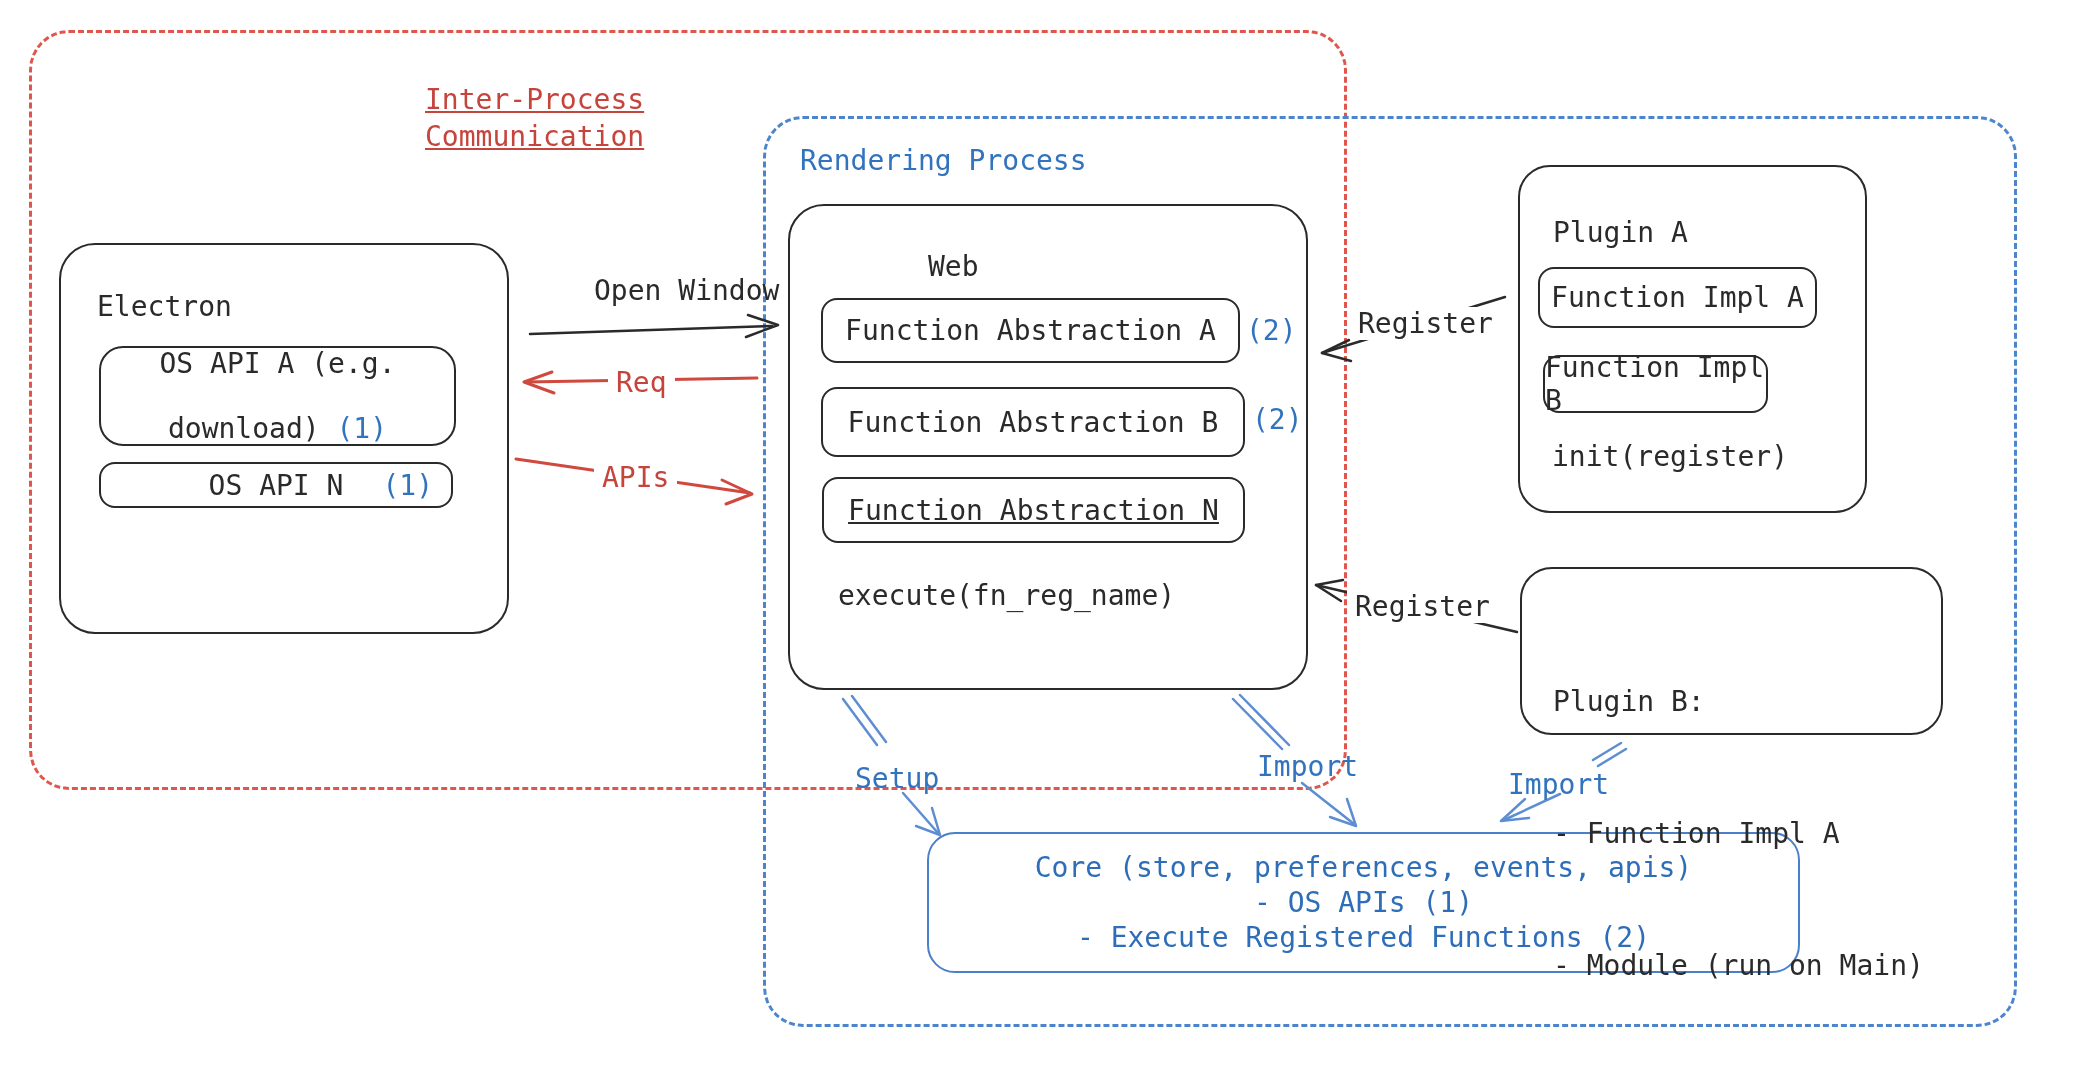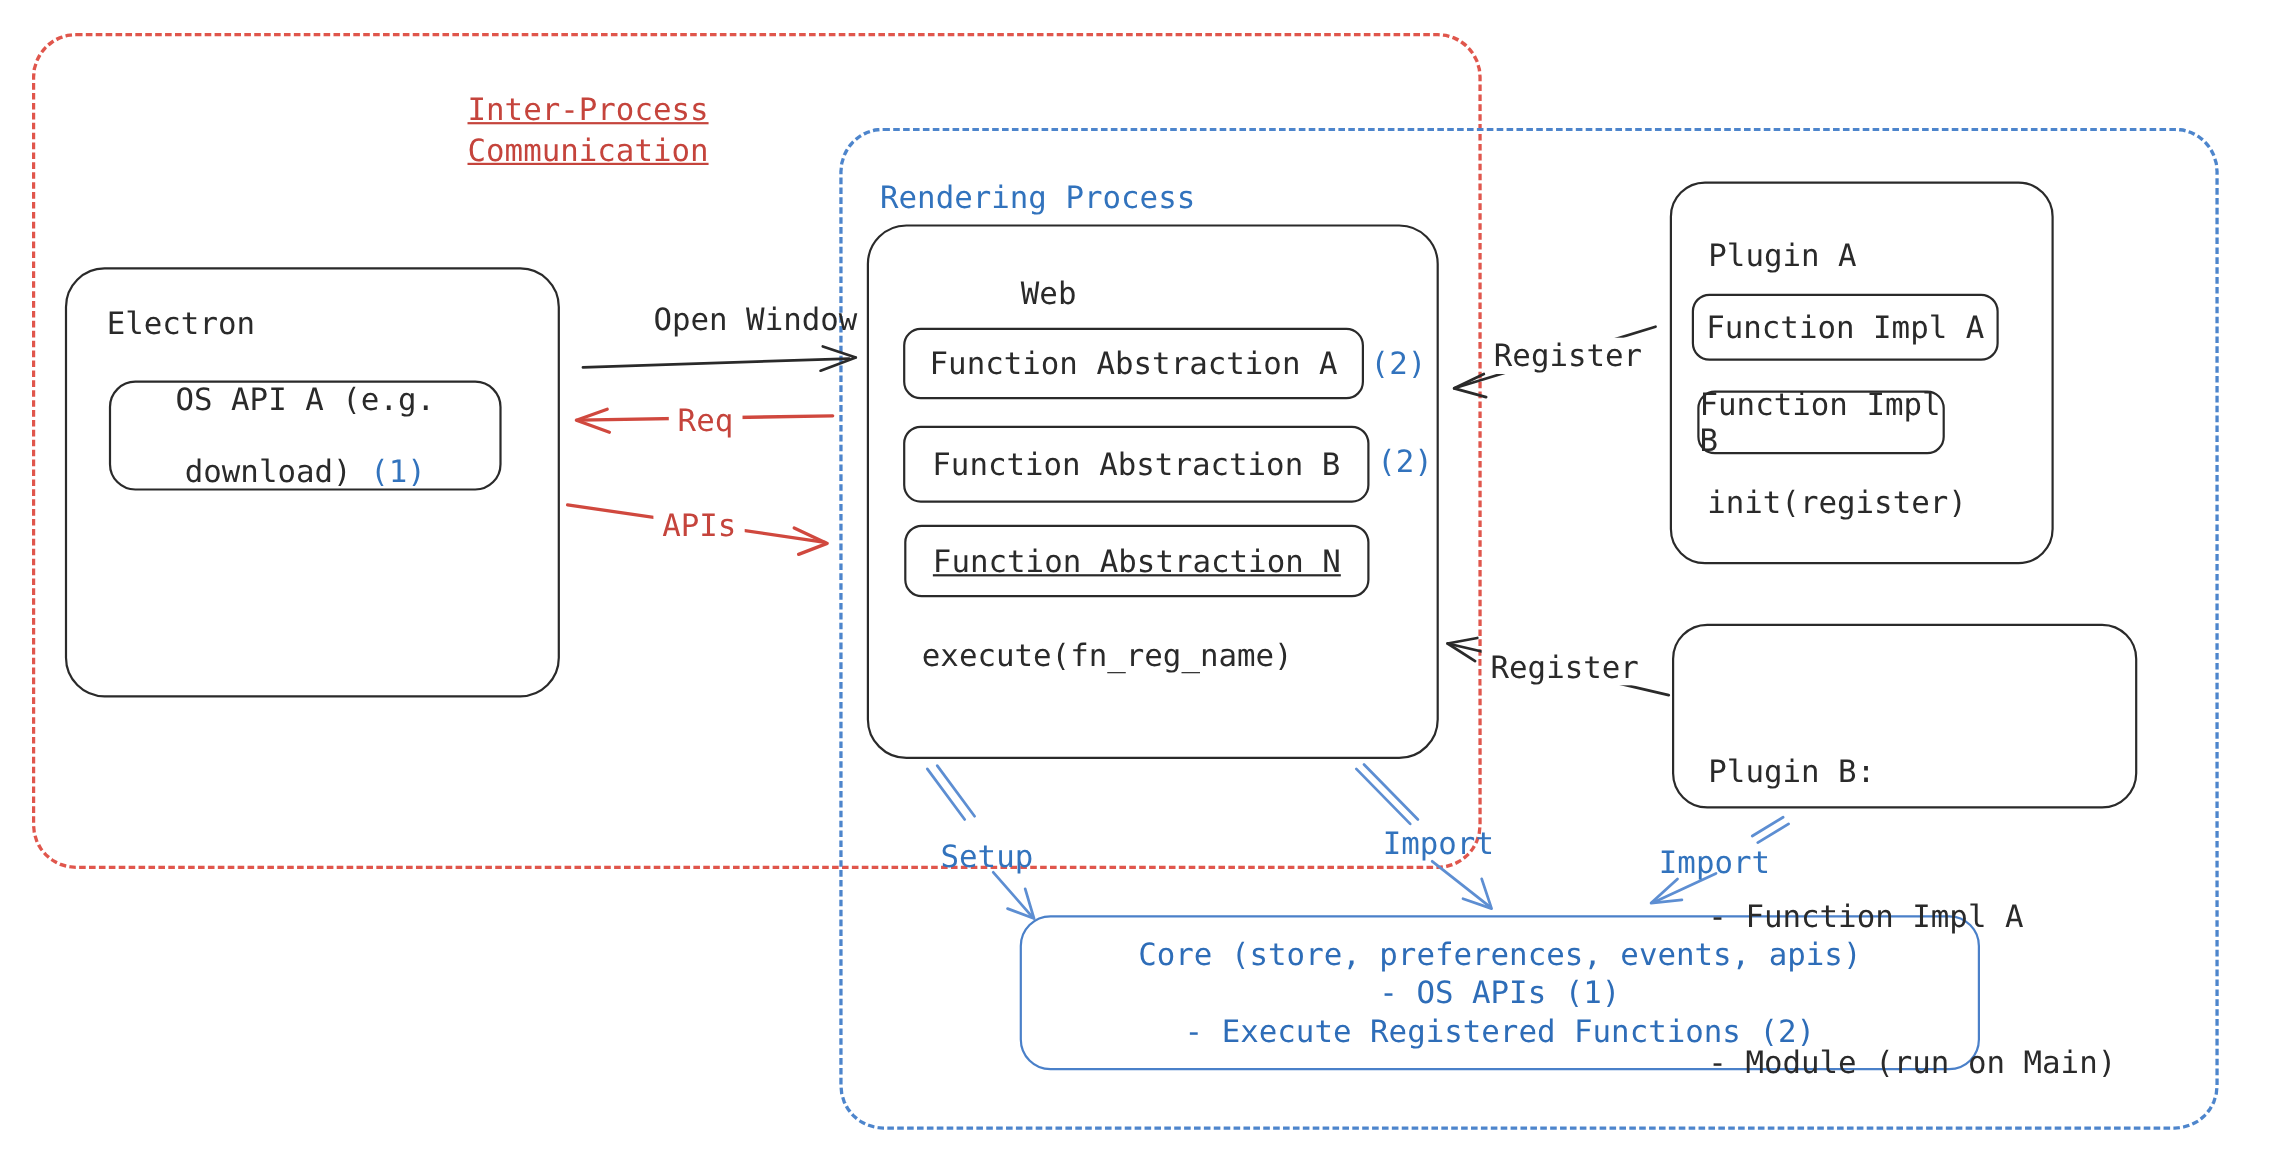--- a/index.html
+++ b/index.html
@@ -29,21 +29,21 @@
 </style>
 </head>
 <body>
 
 <div id="canvas">
 
   <div class="region red" style="left:29px;top:30px;width:1312px;height:754px;"></div>
   <div class="region blue" style="left:763px;top:116px;width:1248px;height:905px;"></div>
 
   <div class="lbl red" style="left:425px;top:81px;line-height:37px;text-decoration:underline;"><span>Inter-Process</span><br><span>Communication</span></div>
-  <div class="lbl blue" style="left:800px;top:163px;">Rendering Process</div>
+  <div class="lbl blue" style="left:800px;top:144px;">Rendering Process</div>
 
   <svg class="arrows" width="2074" height="1066" viewBox="0 0 2074 1066">
     <g>
       <path class="ink" d="M530 334 L772 326"></path>
       <path class="ink" d="M778 325 L748 315 M778 325 L746 337"></path>
     </g>
     <g>
       <path class="redink" d="M757 378 L526 382"></path>
       <path class="redink" d="M524 382 L552 372 M524 382 L554 393"></path>
     </g>
@@ -70,24 +70,28 @@
       <path class="blueink" d="M1356 826 L1330 817 M1356 826 L1347 799"></path>
     </g>
     <g>
       <path class="blueink" d="M1598 766 L1626 749 M1593 760 L1621 743"></path>
       <path class="blueink" d="M1560 794 L1504 820"></path>
       <path class="blueink" d="M1501 821 L1525 799 M1501 821 L1529 818"></path>
     </g>
   </svg>
 
   <div class="box" style="left:59px;top:243px;width:450px;height:391px;border-radius:36px;"></div>
-  <div class="lbl" style="left:97px;top:278px;text-align:center;">Electron</div>
+  <div class="lbl" style="left:97px;top:290px;text-align:center;">Electron</div>
   <div class="box pillcol" style="left:99px;top:346px;width:357px;height:100px;border-radius:24px;">
     <span>OS API A (e.g.</span>
     <span><span>download)</span>  <span class="ref">(1)</span></span>
+  </div>
+  <div class="box pill" style="left:99px;top:462px;width:354px;height:46px;border-radius:16px;">
+    <span>OS API N</span>
+    <span class="ref abs" style="right:18px;">(1)</span>
   </div>
 
   <div class="lbl" style="left:555px;top:274px;margin-left:39px;">Open Window</div>
   <div class="lbl red onLine" style="left:608px;top:366px;">Req</div>
   <div class="lbl red onLine" style="left:594px;top:461px;">APIs</div>
 
   <div class="box" style="left:788px;top:204px;width:520px;height:486px;border-radius:36px;"></div>
   <div class="lbl" style="left:928px;top:250px;">Web</div>
   <div class="box pill" style="left:821px;top:298px;width:419px;height:65px;border-radius:16px;">Function Abstraction A</div>
   <div class="lbl blue" style="left:1246px;top:314px;">(2)</div>

